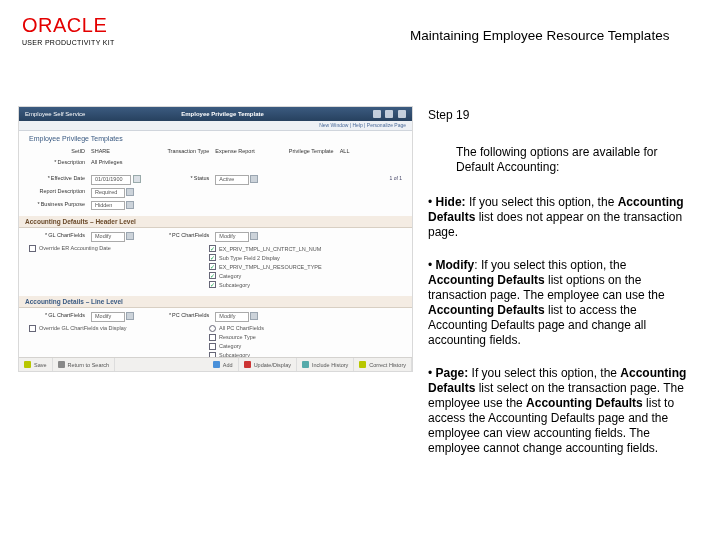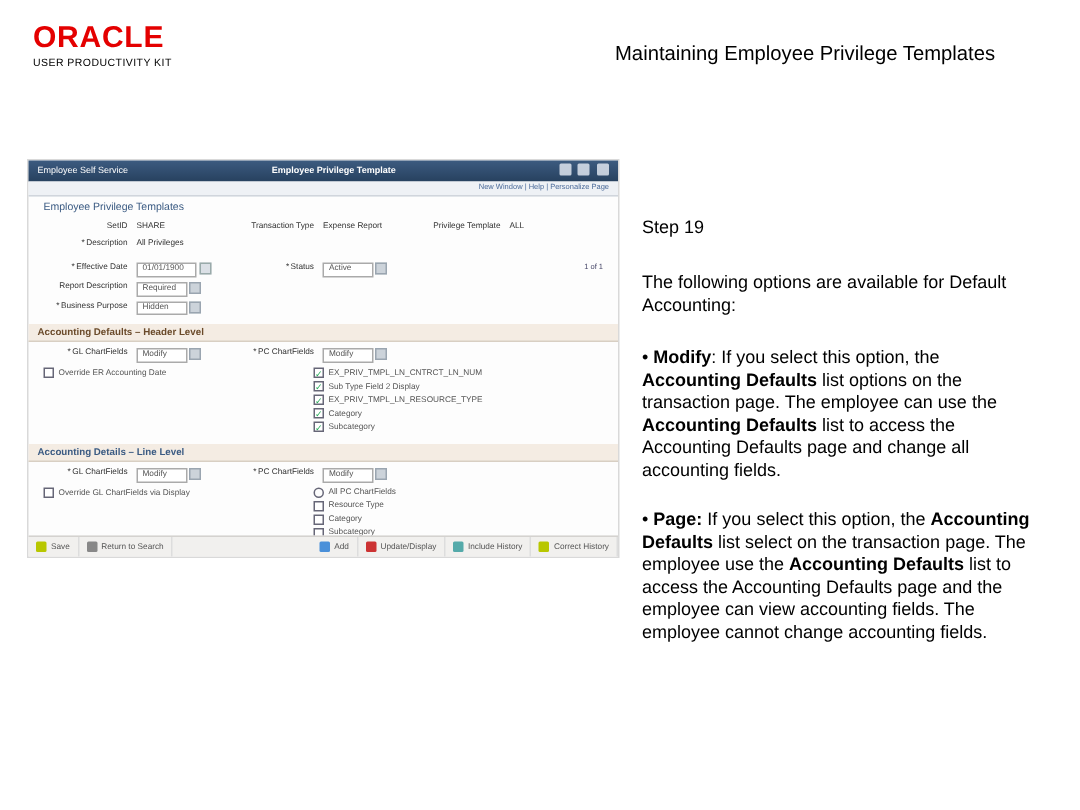--- a/index.html
+++ b/index.html
@@ -12,21 +12,21 @@
     font-size: 12px;
     position: relative;
   }
   .logo-wrap {
     position: absolute;
     left: 22px;
     top: 14px;
   }
   .oracle {
     color: #e40000;
-    font-weight: bold;
+    font-weight: normal;
     font-size: 20px;
     letter-spacing: 0.5px;
   }
   .upk {
     font-size: 7px;
     letter-spacing: 0.3px;
     margin-top: 2px;
   }
   .doc-title {
     position: absolute;
@@ -112,34 +112,34 @@
   .ss-box { width:7px; height:7px; border:1px solid #667; background:#fff; margin-right:3px; display:inline-block; vertical-align:middle;}
 
   .side {
     position: absolute;
     top: 108px;
     left: 428px;
     width: 266px;
     font-size: 12px;
     line-height: 1.25;
   }
-  .step { margin-bottom: 22px; margin-top: 36px; }
-  .intro { margin-bottom: 20px; }
+  .step { margin-bottom: 22px; }
+  .intro { margin-bottom: 20px; margin-left: 28px; }
   .bullet { margin-bottom: 18px; }
   .bullet:last-child { margin-bottom: 0; }
 </style>
 </head>
 <body>
 
 <div class="logo-wrap">
   <div class="oracle">ORACLE</div>
   <div class="upk">USER PRODUCTIVITY KIT</div>
 </div>
 
-<div class="doc-title">Maintaining Employee Privilege Templates</div>
+<div class="doc-title">Maintaining Employee Resource Templates</div>
 
 <div class="screenshot">
   <div class="ss-navbar">
     <span class="svc">Employee Self Service</span>
     <span class="title">Employee Privilege Template</span>
     <span class="icons">
       <span></span>
       <span></span>
       <span></span>
     </span>
@@ -312,20 +312,23 @@
         <span class="ic"></span>
         <span>Correct History</span>
       </div>
   </div>
 </div>
 
 <div class="side">
   <div class="step">Step 19</div>
   <div class="intro">The following options are available for Default Accounting:</div>
 
+  <div class="bullet">
+    <span>• </span><b>Hide:</b><span> If you select this option, the </span><b>Accounting Defaults</b><span> list does not appear on the transaction page.</span>
+  </div>
 
   <div class="bullet">
     <span>• </span><b>Modify</b><span>: If you select this option, the </span><b>Accounting Defaults</b><span> list options on the transaction page. The employee can use the </span><b>Accounting Defaults</b><span> list to access the Accounting Defaults page and change all accounting fields.</span>
   </div>
 
   <div class="bullet">
     <span>• </span><b>Page:</b><span> If you select this option, the </span><b>Accounting Defaults</b><span> list select on the transaction page. The employee use the </span><b>Accounting Defaults</b><span> list  to access the Accounting Defaults page and the employee can view accounting fields. The employee cannot change accounting fields.</span>
   </div>
 </div>
 

